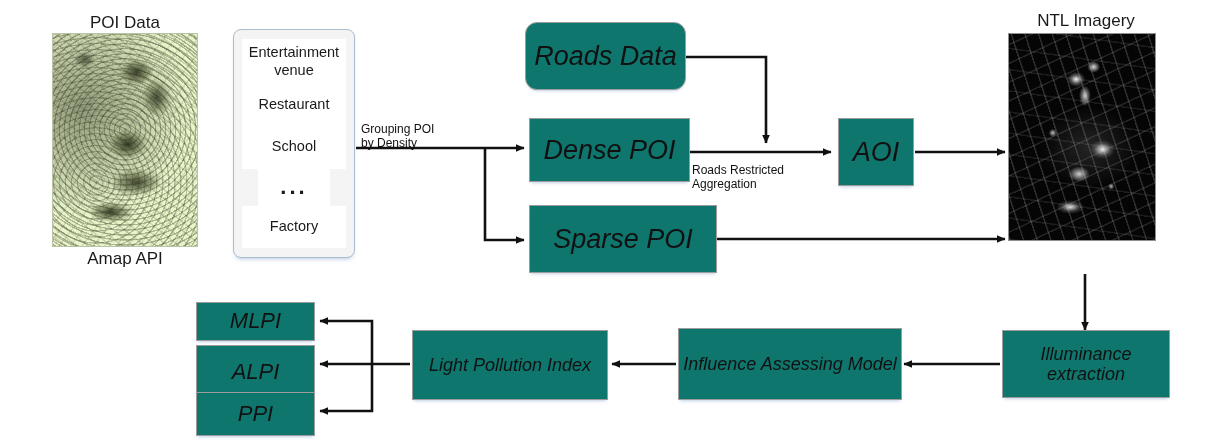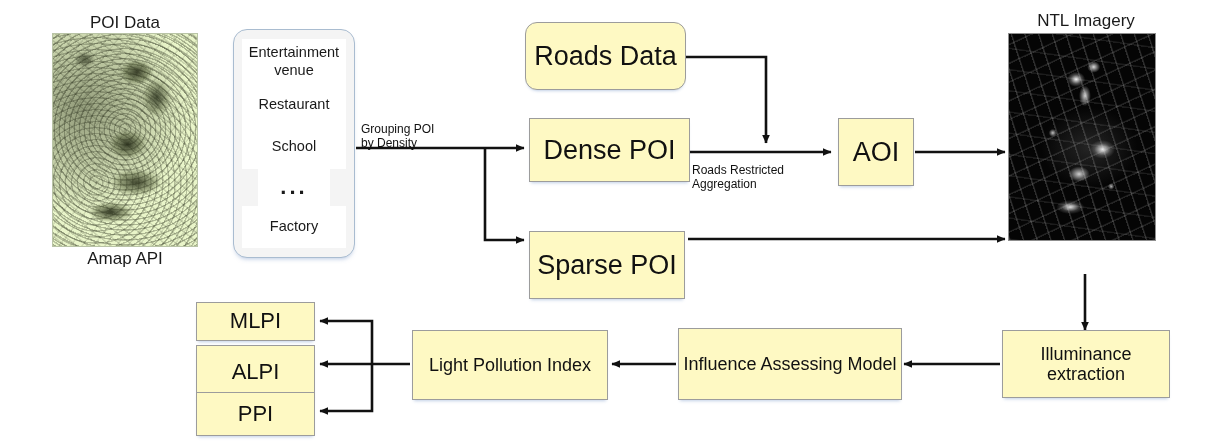--- a/index.html
+++ b/index.html
@@ -25,29 +25,30 @@
     font-size: 17px;
     color: #1a1a1a;
     text-align: center;
     white-space: nowrap;
     line-height: 1.1;
   }
 
   
   .box {
     box-sizing: border-box;
-    background: #fef9c3;
+    background: #0f766e;
     border: 1px solid #9c9c9c;
     display: flex;
     align-items: center;
     justify-content: center;
     text-align: center;
     color: #111111;
     line-height: 1.12;
     box-shadow: 0 3px 3px -2px rgba(120,150,200,0.45);
+    font-style: italic;
   }
   .box.rounded { border-radius: 12px; }
 
   .box-lg { font-size: 27px; }
   .box-md { font-size: 18px; }
   .box-sm { font-size: 22px; }
 
   
   .edge-label {
     font-size: 12px;
@@ -180,38 +181,38 @@
       <path d="M372,364 L372,411 L320,411" stroke="#111111" stroke-width="2.6" fill="none" marker-end="url(#arrowhead)"></path>
     </g>
   </svg>
 
   <div class="abs caption" style="left:52px; top:14px; width:146px;">POI Data</div>
 
   <div class="abs poi-map" style="left:52px; top:33px; width:146px; height:214px;"></div>
 
   <div class="abs caption" style="left:52px; top:250px; width:146px;">Amap API</div>
 
-  <div class="abs poi-panel" style="left:233px; top:29px; width:122px; height:229px;">
+  <div class="abs poi-panel" style="left:233px; top:29px; width:122px; height:229px;border-radius:8px;">
     <div class="poi-item" style="height:38px;">Entertainment venue</div>
     <div class="poi-item" style="height:33px;">Restaurant</div>
     <div class="poi-item" style="height:38px;">School</div>
     <div class="poi-item dots" style="height:28px;">...</div>
     <div class="poi-item" style="height:35px;">Factory</div>
   </div>
 
   <div class="abs edge-label" style="left:361px; top:122px; width:124px;">
     <div>Grouping POI</div>
     <div>by Density</div>
   </div>
 
   <div class="abs box rounded box-lg" style="left:525px; top:22px; width:161px; height:68px;">Roads Data</div>
 
   <div class="abs box box-lg" style="left:529px; top:118px; width:161px; height:64px;">Dense POI</div>
 
-  <div class="abs box box-lg" style="left:529px; top:205px; width:156px; height:68px;margin-top:26px;">Sparse POI</div>
+  <div class="abs box box-lg" style="left:529px; top:205px; width:188px; height:68px;">Sparse POI</div>
 
   <div class="abs edge-label" style="left:692px; top:163px; width:148px;">
     <div>Roads Restricted</div>
     <div>Aggregation</div>
   </div>
 
   <div class="abs box box-lg" style="left:838px; top:118px; width:76px; height:68px;">AOI</div>
 
   <div class="abs caption" style="left:1010px; top:12px; width:152px;">NTL Imagery</div>
 

